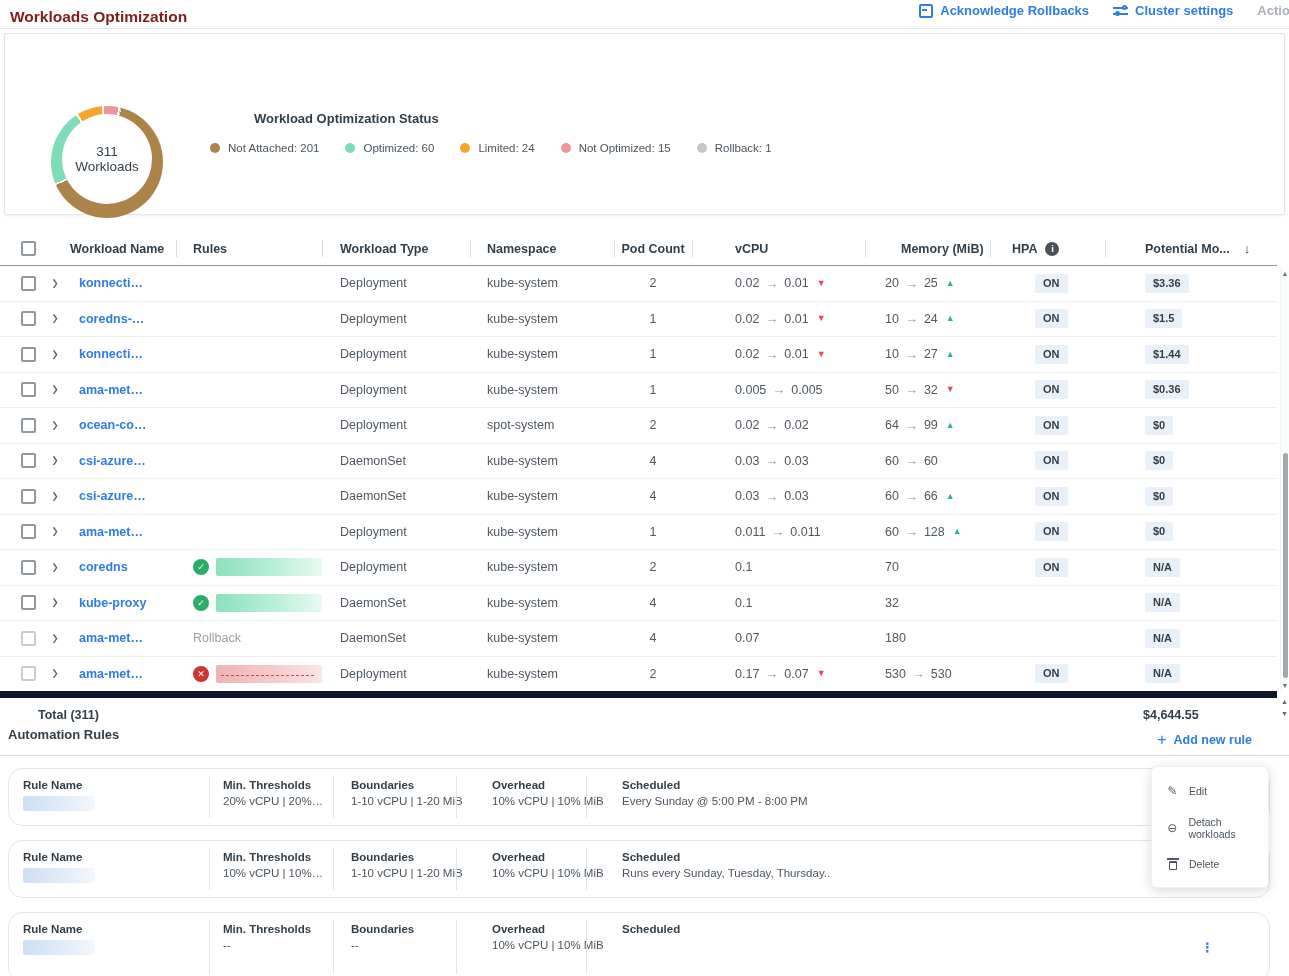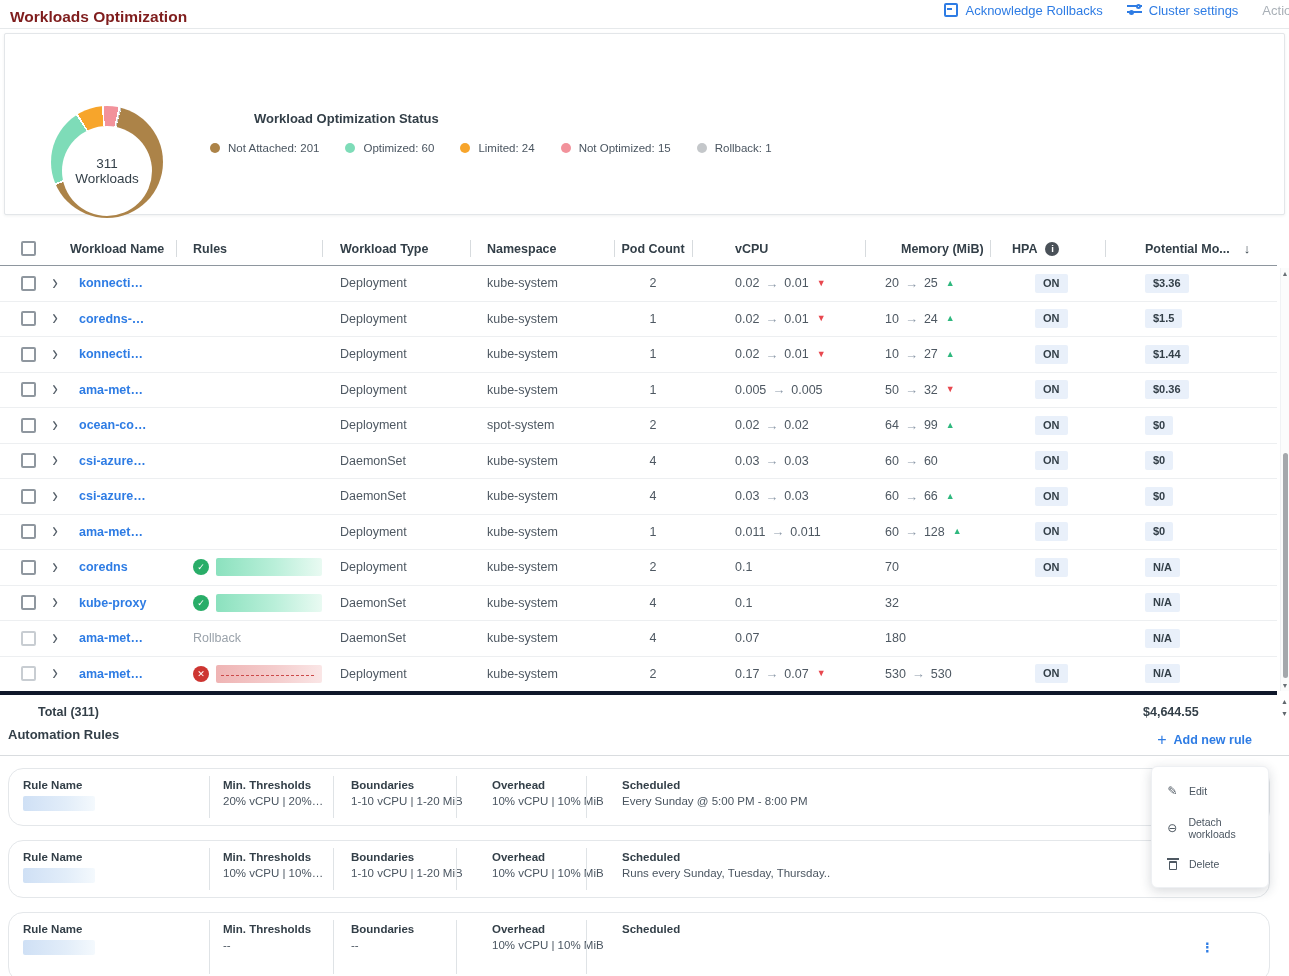--- a/index.html
+++ b/index.html
@@ -8,34 +8,34 @@
   .app {
     position: relative; width: 1289px; height: 976px; overflow: hidden;
     background:#fff; font-family:"Liberation Sans","DejaVu Sans",sans-serif;
     color:#4E5862; font-size:12.5px;
   }
   
   .topbar { position:absolute; top:0; left:0; right:0; height:29px;
     border-bottom:1px solid #E6E9EB; overflow:hidden; }
   .page-title { position:absolute; left:10px; top:8px; font-size:15.5px; font-weight:700; color:#7f1d1d; }
   .topbar-right { position:absolute; right:-16px; top:3px; display:flex; align-items:center; gap:24px; }
-  .toplink { display:flex; gap:7px; color:#2E7CE4; font-size:13px; font-weight:400; cursor:pointer; white-space:nowrap; }
+  .toplink { display:flex; align-items:center; gap:7px; color:#2E7CE4; font-size:13px; font-weight:700; cursor:pointer; white-space:nowrap; }
   .toplink.disabled { color:#A9B0B7; }
   .ico-ack { width:14px; height:14px; border:2px solid #2E7CE4; border-radius:2px; position:relative; }
   .ico-ack::after { content:''; position:absolute; left:1px; right:4px; top:3px; height:2px; background:#2E7CE4; }
   .ico-sliders { width:15px; height:12px; position:relative; }
   .ico-sliders::before, .ico-sliders::after { content:''; position:absolute; left:0; right:0; height:2px; background:#2E7CE4; }
   .ico-sliders::before { top:2px; } .ico-sliders::after { bottom:2px; }
   .ico-sliders .k1,.ico-sliders .k2 { position:absolute; width:5px; height:5px; background:#fff; border:2px solid #2E7CE4; border-radius:50%; }
   .ico-sliders .k1 { top:0.5px; left:9px; } .ico-sliders .k2 { bottom:0.5px; left:2px; }
   
   .summary-card { position:absolute; left:4px; right:4px; top:33px; height:182px;
     background:#fff; border:1px solid #E3E6E9; border-radius:2px; box-shadow:0 1px 3px rgba(40,50,60,.07); }
   .donut { position:absolute; left:46px; top:72px; width:112px; height:112px; border-radius:50%; }
-  .donut-hole { position:absolute; left:11px; top:20px; width:90px; height:90px; border-radius:50%; background:#fff;
+  .donut-hole { position:absolute; left:11px; top:8px; width:90px; height:90px; border-radius:50%; background:#fff;
     display:flex; flex-direction:column; align-items:center; justify-content:center; color:#333F48; font-size:13.5px; }
   .status-block { position:absolute; left:205px; top:77px; }
   .status-title { font-size:13px; font-weight:700; color:#333F48;margin-left:44px; }
   .legend { display:flex; align-items:center; gap:26px; margin-top:16px; }
   .legend-item { display:flex; align-items:center; gap:8px; font-size:11.5px; color:#4A5560; white-space:nowrap; }
   .dot { width:10px; height:10px; border-radius:50%; flex:0 0 auto; }
   
   .grid { display:grid; grid-template-columns:40px 30px 106px 146px 148px 144px 78px 173px 125px 115px 1fr; width:1277px; }
   .thead { position:absolute; left:0; top:232px; height:34px; align-items:center;
     border-bottom:1px solid #8E969E; font-weight:700; color:#333F48; font-size:12.5px; }
@@ -71,21 +71,21 @@
   .c-type { padding-left:18px; } .c-ns { padding-left:17px; }
   .c-pod { justify-content:center; }
   .c-vcpu { padding-left:43px; gap:6px; } .c-mem { padding-left:20px; gap:6px; }
   .flow-arrow { color:#8C99A8; font-size:13px; }
   .tri { font-size:9px; line-height:1; margin-left:2px; }
   .tri.up { color:#2FB87E; } .tri.down { color:#E8484F; }
   .c-hpa { padding-left:45px; } .c-pot { padding-left:40px; }
   .badge { display:inline-block; background:#E9F0FA; color:#333F48; font-weight:700; font-size:11px;
     padding:3px 8px; border-radius:2px; line-height:1.2; }
   
-  .total-row { position:absolute; left:0; top:691px; width:1277px; height:35px; border-top:4px solid #0f172a; }
+  .total-row { position:absolute; left:0; top:691px; width:1277px; height:35px; border-top:7px solid #0f172a; }
   .total-label { position:absolute; left:38px; top:10px; font-weight:700; color:#333F48; }
   .total-value { position:absolute; left:1143px; top:10px; font-weight:700; color:#333F48; }
   
   .auto-heading { position:absolute; left:8px; top:727px; font-size:13px; font-weight:700; color:#333F48; }
   .auto-line { position:absolute; left:0; right:0; top:755px; border-top:1px solid #D9DCDF; }
   .add-rule { position:absolute; right:37px; top:732px; display:flex; align-items:center; gap:7px;
     color:#2E7CE4; font-size:12.5px; font-weight:700; cursor:pointer; }
   .add-rule .plus { font-size:16px; font-weight:400; line-height:1; }
   .rules-list { position:absolute; left:8px; top:768px; width:1262px; }
   .rule-card { position:relative; height:58px; margin-bottom:14px; background:#fff;

